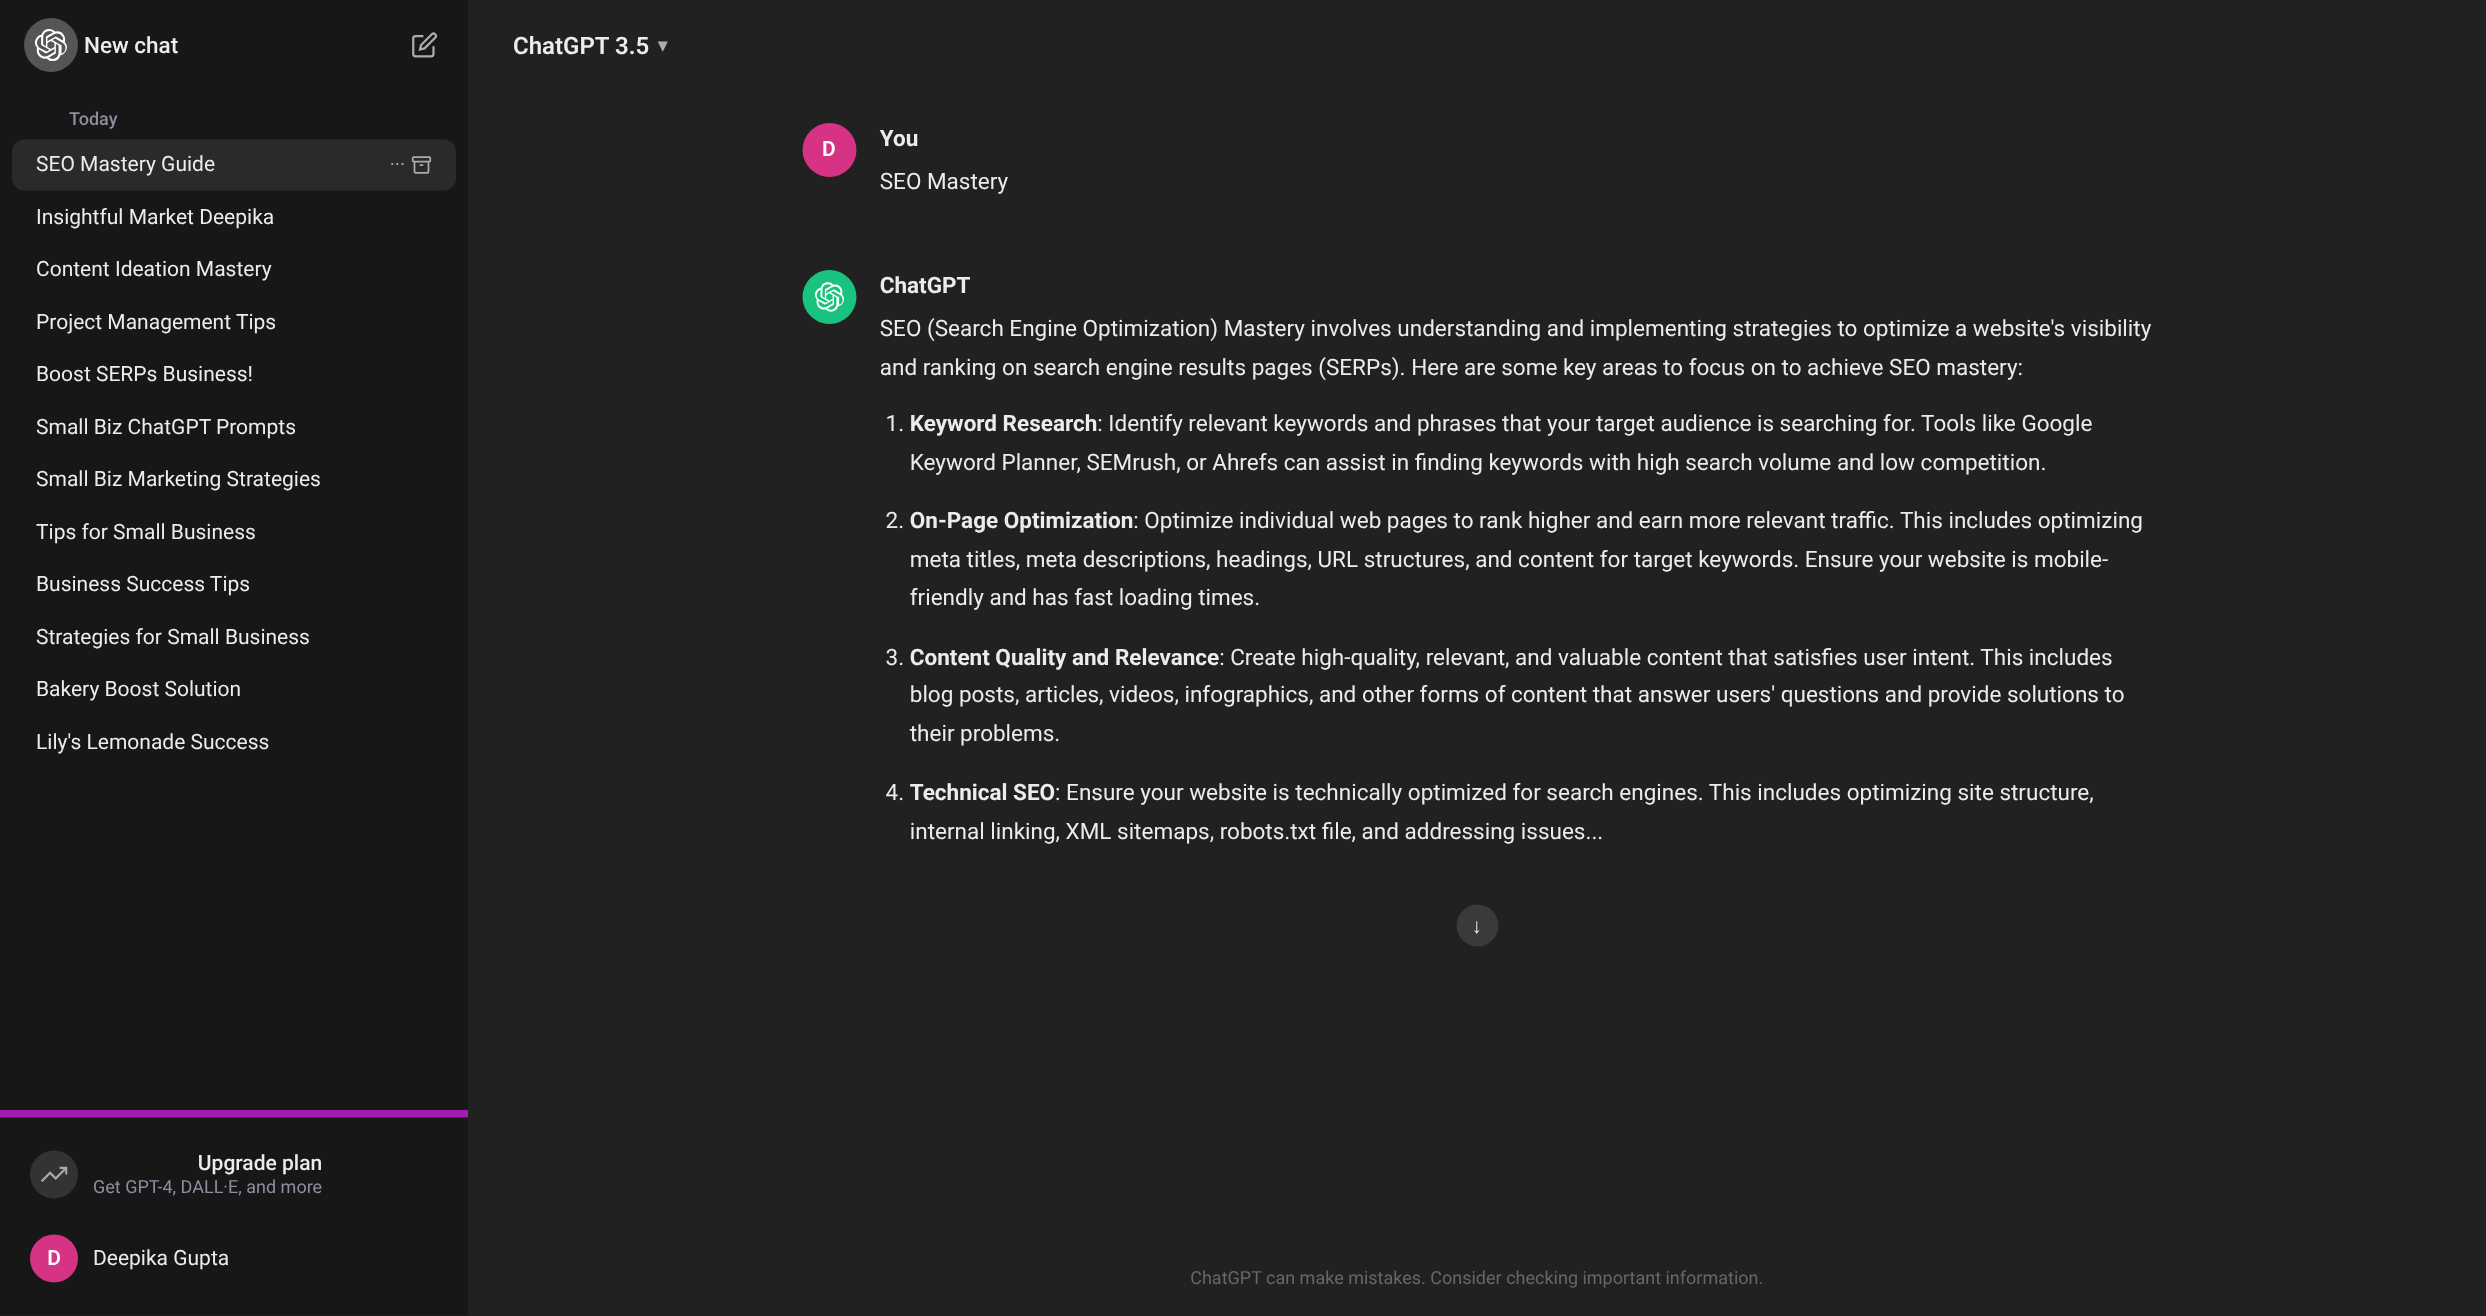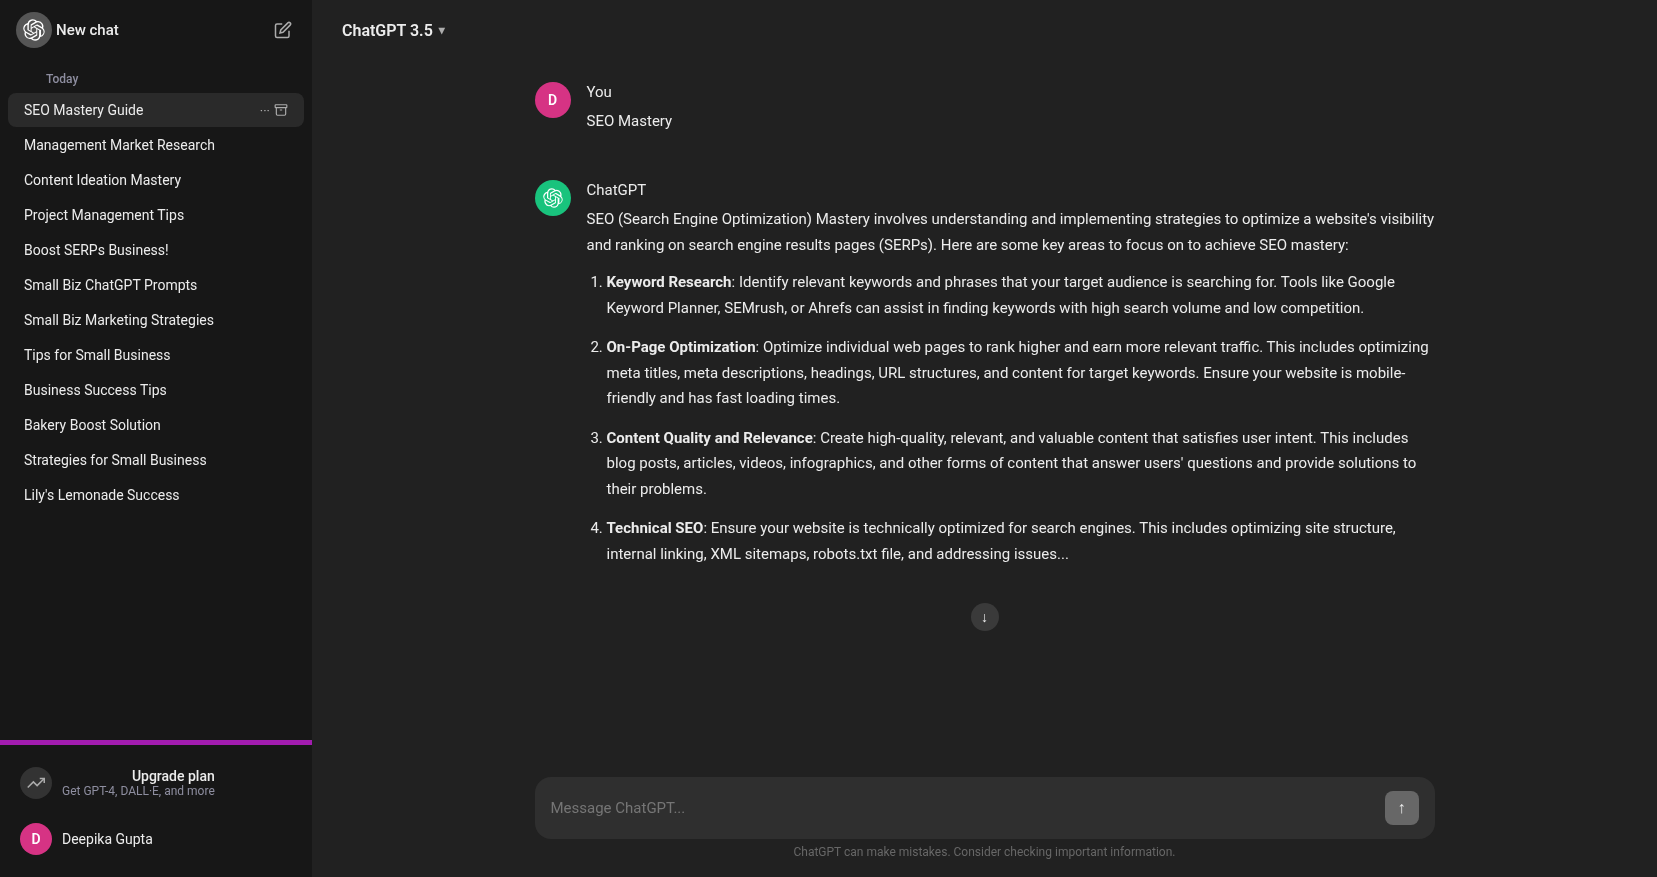--- a/index.html
+++ b/index.html
@@ -279,21 +279,21 @@
       font-size: 18px;
     }
 
     .message-content {
       flex: 1;
       line-height: 1.65;
     }
 
     .message-sender {
       font-size: 15px;
-      font-weight: 400;
+      font-weight: 700;
       color: #ececec;
       margin-bottom: 4px;
     }
 
     .message-text {
       font-size: 15px;
       color: #ececec;
       line-height: 1.7;
     }
 
@@ -415,21 +415,21 @@
         <span>···</span>
         <svg width="14" height="14" viewBox="0 0 24 24" fill="none" stroke="currentColor" stroke-width="2">
           <rect x="2" y="3" width="20" height="5" rx="1"></rect>
           <path d="M4 8v11a2 2 0 002 2h12a2 2 0 002-2V8"></path>
           <path d="M10 12h4"></path>
         </svg>
       </div>
     </div>
 
     <div class="nav-item">
-      <span class="nav-item-label">Management Market Research</span>
+      <span class="nav-item-label">Insightful Market Deepika</span>
     </div>
     <div class="nav-item">
       <span class="nav-item-label">Content Ideation Mastery</span>
     </div>
     <div class="nav-item">
       <span class="nav-item-label">Project Management Tips</span>
     </div>
     <div class="nav-item">
       <span class="nav-item-label">Boost SERPs Business!</span>
     </div>
@@ -439,24 +439,24 @@
     <div class="nav-item">
       <span class="nav-item-label">Small Biz Marketing Strategies</span>
     </div>
     <div class="nav-item">
       <span class="nav-item-label">Tips for Small Business</span>
     </div>
     <div class="nav-item">
       <span class="nav-item-label">Business Success Tips</span>
     </div>
     <div class="nav-item">
+      <span class="nav-item-label">Strategies for Small Business</span>
+    </div>
+    <div class="nav-item">
       <span class="nav-item-label">Bakery Boost Solution</span>
-    </div>
-    <div class="nav-item">
-      <span class="nav-item-label">Strategies for Small Business</span>
     </div>
     <div class="nav-item">
       <span class="nav-item-label">Lily's Lemonade Success</span>
     </div>
   </div>
 
   <div class="sidebar-footer">
     <div class="upgrade-plan">
       <div class="upgrade-icon">
         <svg width="18" height="18" viewBox="0 0 24 24" fill="none" stroke="#acacac" stroke-width="2">
@@ -517,21 +517,15 @@
         </div>
       </div>
     </div>
 
     <div class="scroll-indicator">
       <div class="scroll-arrow">↓</div>
     </div>
   </div>
 
   <div class="input-area">
-    <div class="input-wrapper">
-      <input class="message-input" type="text" placeholder="Message ChatGPT..." style="">
-      <button class="send-button">
-        <span>↑</span>
-      </button>
-    </div>
     <div class="disclaimer">ChatGPT can make mistakes. Consider checking important information.</div>
   </div>
 </div>
 
 </body></html>

